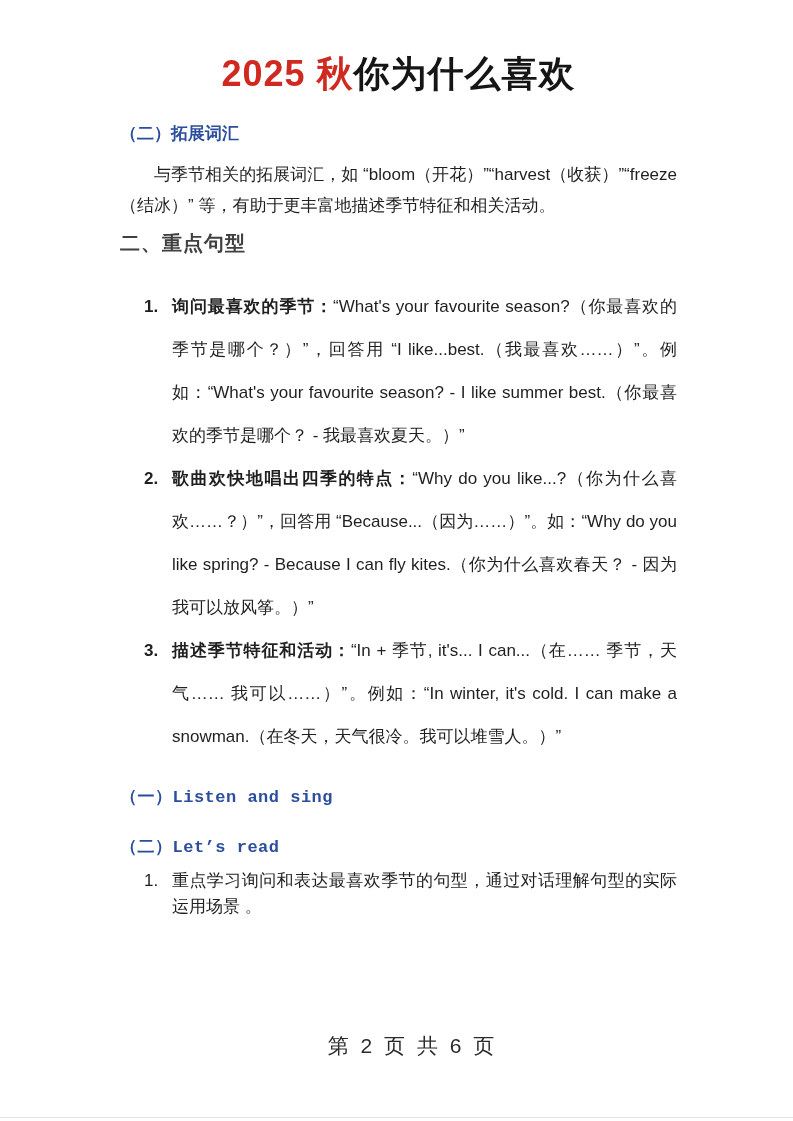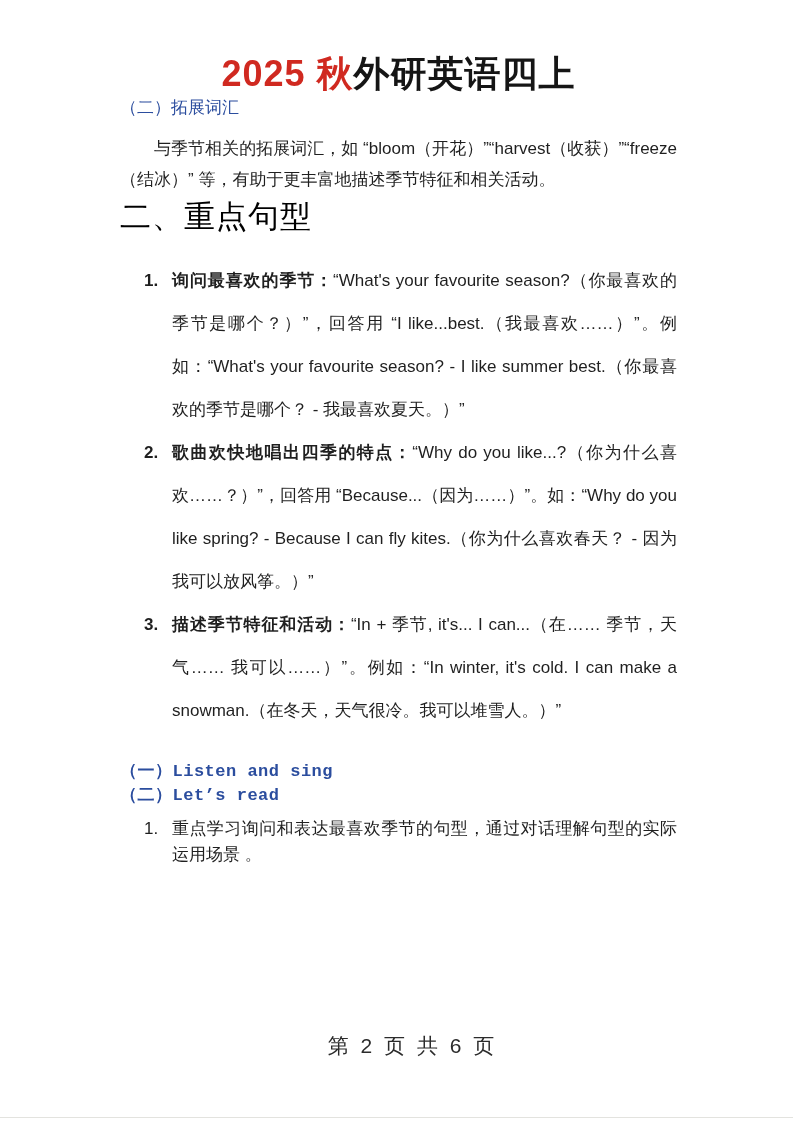--- a/index.html
+++ b/index.html
@@ -36,42 +36,43 @@
     font-size: 36px;
     line-height: 44px;
     font-weight: bold;
     letter-spacing: 1px;
     white-space: nowrap;
   }
   .doc-title .red { color: var(--accent-red); }
   .doc-title .black { color: #151515; }
 
   .blue-sub {
+    margin-top: 26px;
     color: var(--accent-blue);
-    font-weight: normal;
+    font-weight: bold;
     font-size: 17px;
     line-height: 24px;
   }
   .blue-sub.mono {
     font-family: "Liberation Mono", "DejaVu Sans Mono", monospace;
     font-weight: bold;
     letter-spacing: 0.5px;
   }
   .para {
     margin-top: 13px;
     font-size: 17px;
     line-height: 31px;
     text-align: justify;
     text-indent: 2em;
   }
   .h2 {
-    font-size: 31px;
+    font-size: 20px;
     line-height: 36px;
-    font-weight: normal;
-    color: #000000;
+    font-weight: bold;
+    color: #404040;
     letter-spacing: 1px;
   }
   .h2.key-sentences { margin-top: 4px; }
   .h2.text-analysis { margin-top: 6px; }
 
   .items { margin-top: 24px; list-style: none; }
   .item {
     position: relative;
     padding-left: 52px;
     font-size: 17px;
@@ -110,21 +111,21 @@
     letter-spacing: 3px;
     color: #2b2b2b;
   }
 </style>
 </head>
 <body>
 
 <div class="page">
   <div class="content">
 
-    <h1 class="doc-title"><span class="red">2025 秋</span><span class="black">外研英语四上</span></h1>
+    <h1 class="doc-title"><span class="red">2025 秋</span><span class="black">你为什么喜欢</span></h1>
 
     <div class="blue-sub">（二）拓展词汇</div>
 
     <p class="para">与季节相关的拓展词汇，如 “bloom（开花）”“harvest（收获）”“freeze（结冰）” 等，有助于更丰富地描述季节特征和相关活动。</p>
 
     <h2 class="h2 key-sentences">二、重点句型</h2>
 
     <ol class="items">
       <li class="item">
         <span class="num">1.</span><span class="lead">询问最喜欢的季节：</span><span>“What's your favourite season?（你最喜欢的季节是哪个？）”，回答用 “I like...best.（我最喜欢……）”。例如：“What's your favourite season? - I like summer best.（你最喜欢的季节是哪个？ - 我最喜欢夏天。）”</span>

